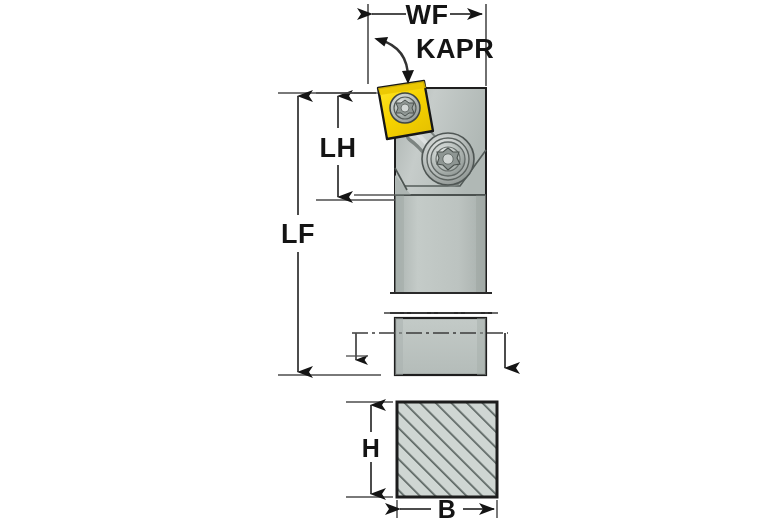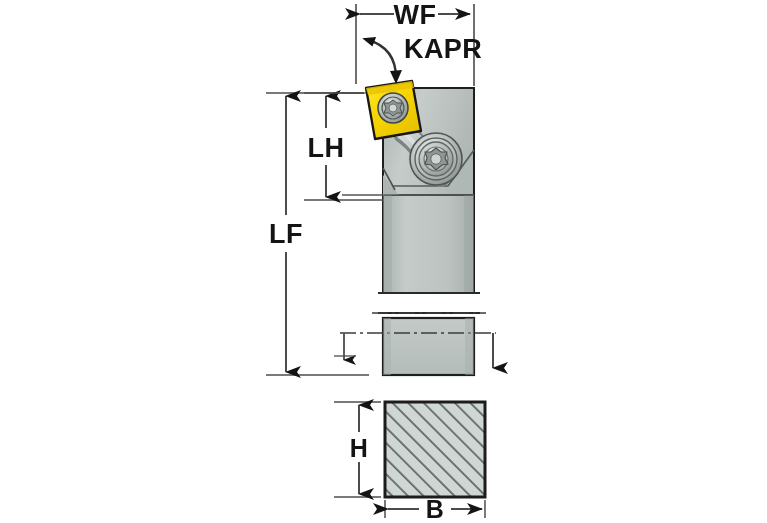--- a/index.html
+++ b/index.html
@@ -10,21 +10,21 @@
   }
   body {
     width: 767px;
     height: 523px;
     position: relative;
     overflow: hidden;
     font-family: "Liberation Sans", sans-serif;
   }
   #drawing-root {
     position: absolute;
-    left: 4px;
+    left: 16px;
     top: 0;
     width: 634px;
     height: 523px;
     background: #14b8a6;
   }
   svg#tech-drawing {
     display: block;
     width: 767px;
     height: 523px;
   }

